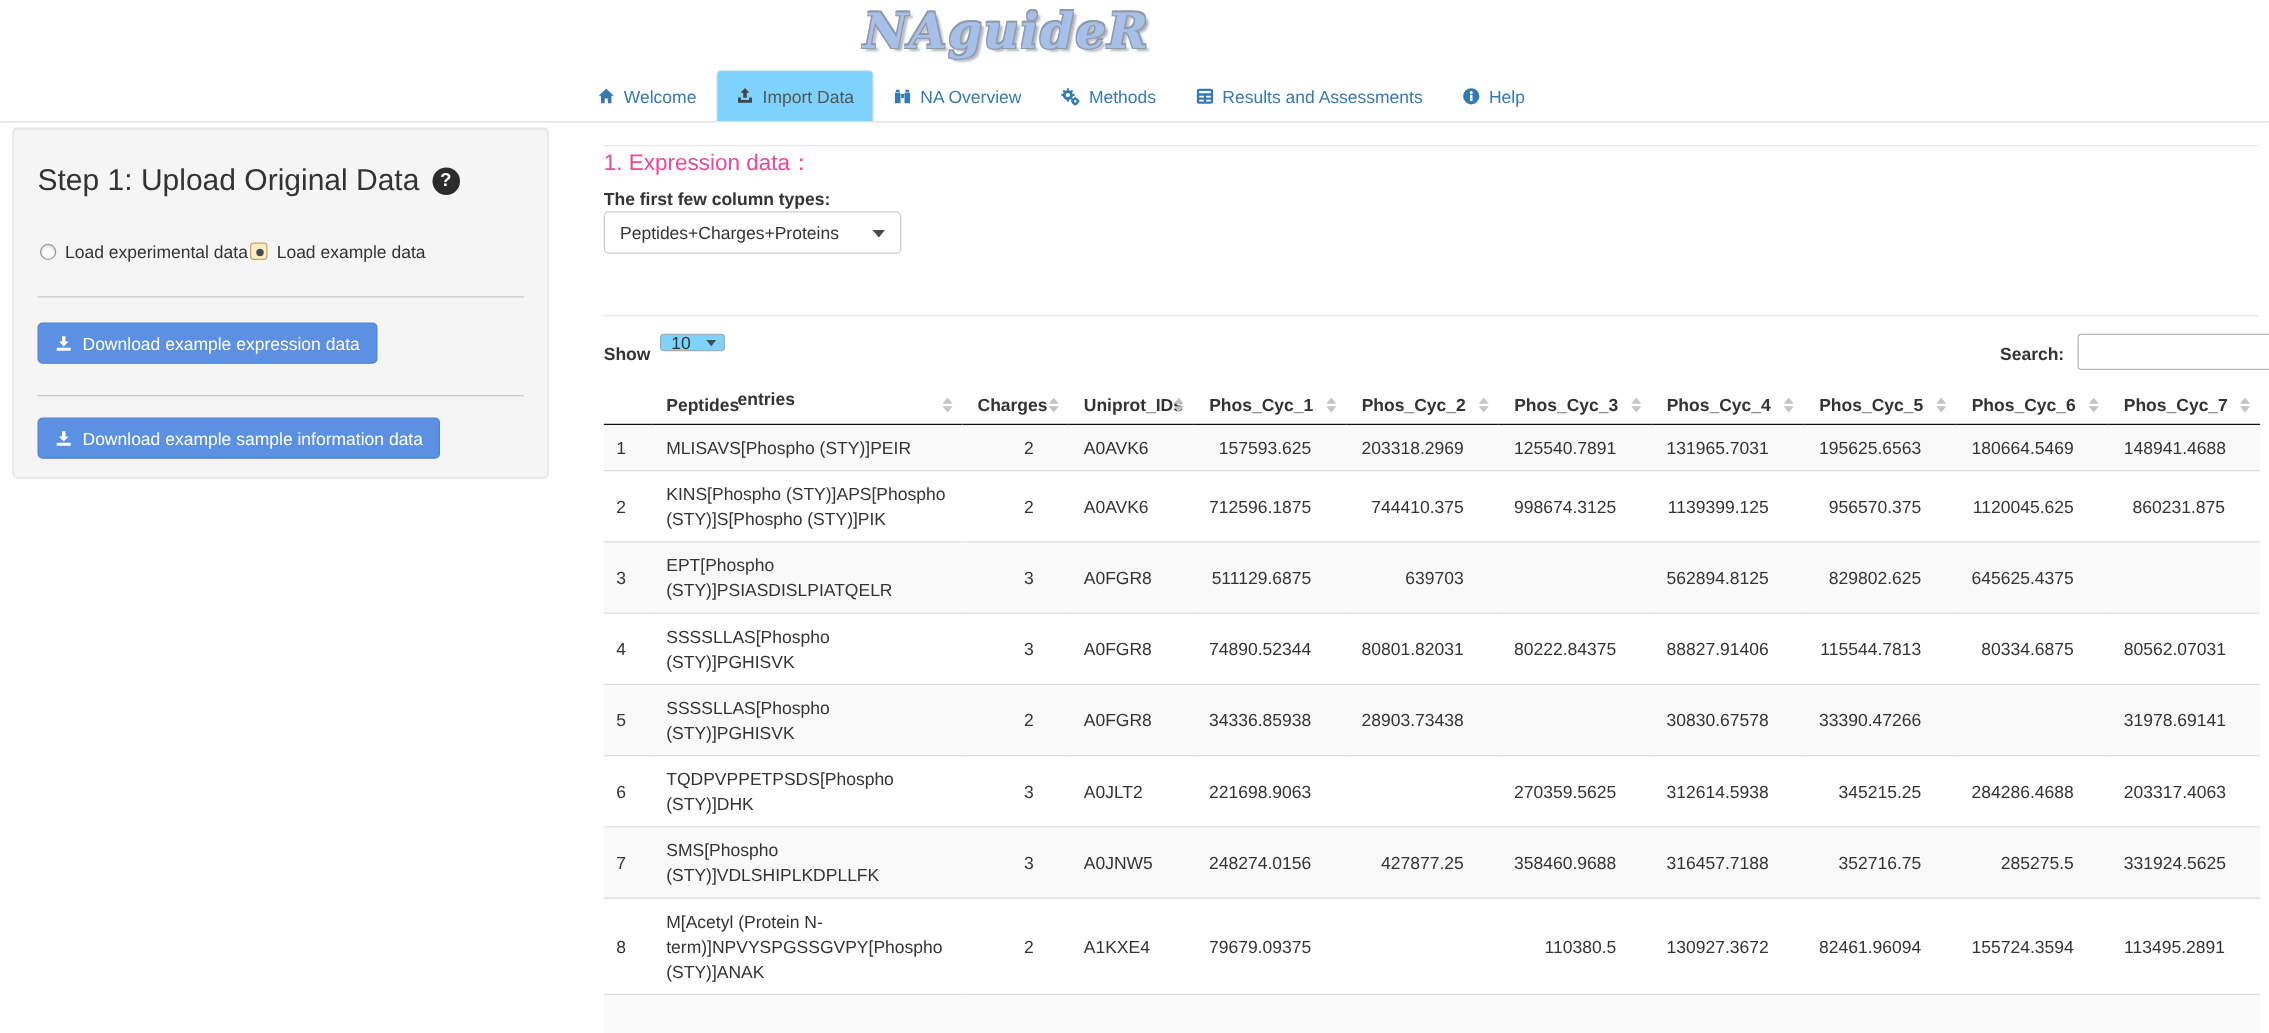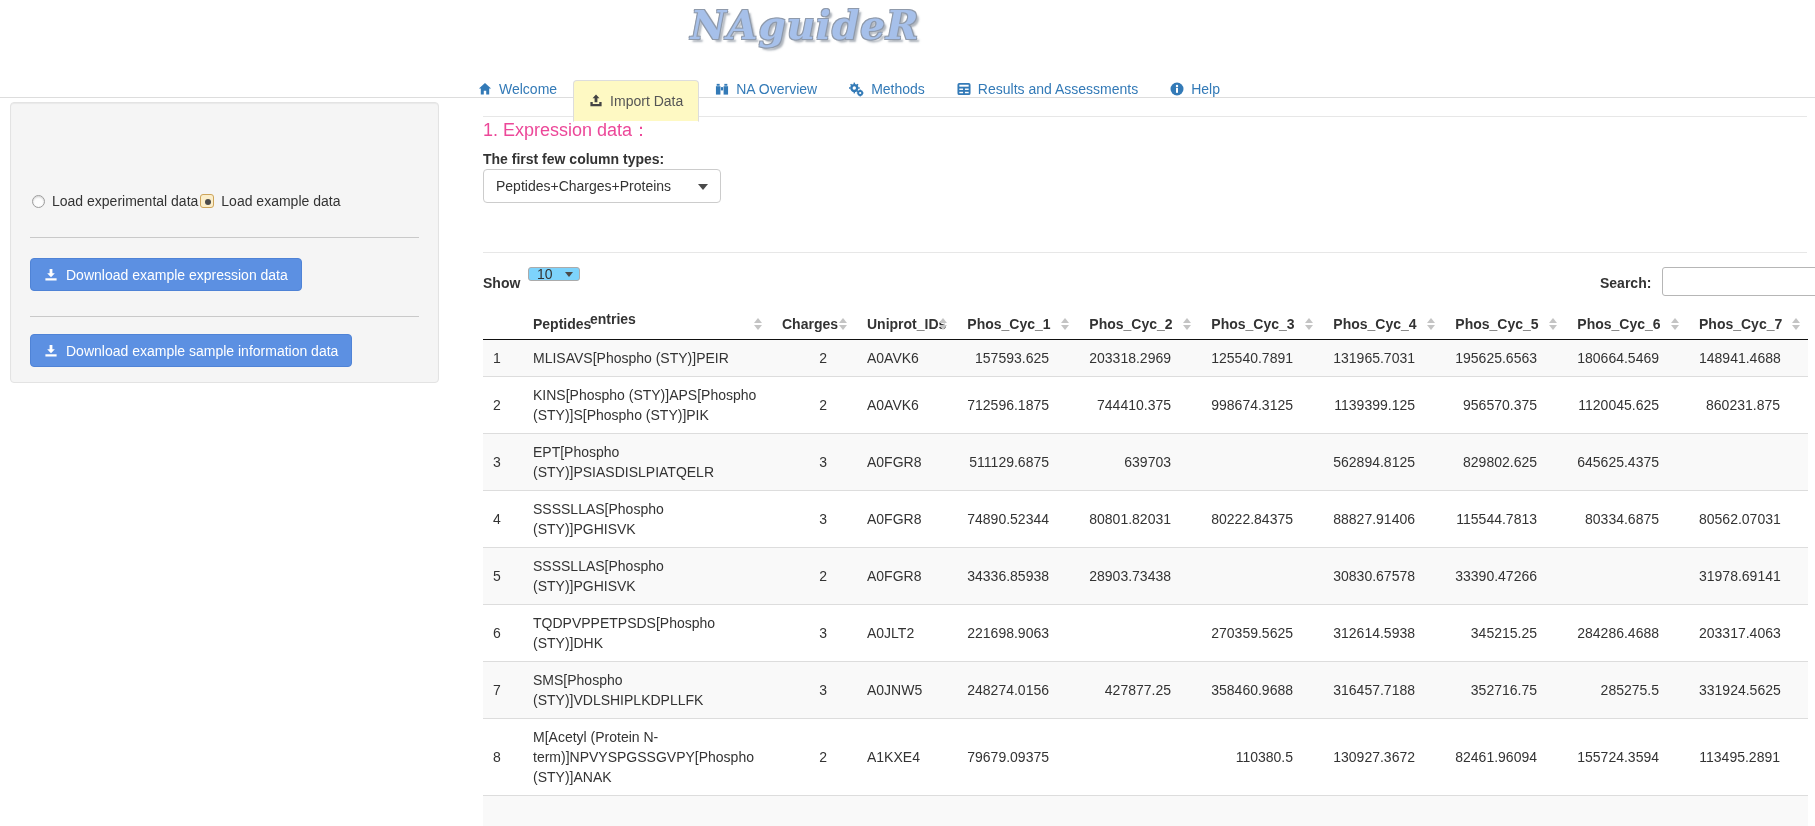--- a/index.html
+++ b/index.html
@@ -12,22 +12,22 @@
     font-family:"DejaVu Serif","Liberation Serif",serif; font-style:italic; font-weight:bold;
     font-size:39px; letter-spacing:1px; color:#a6c0ea;
     text-shadow:-1px -1px 0 #8f9aab, 1px -1px 0 #8f9aab, -1px 1px 0 #8f9aab, 1px 1px 0 #8f9aab, 3px 3px 2px rgba(110,120,135,.55); }
 
   
   #navline { left:0; top:97px; width:1815px; border-top:1px solid #ddd; z-index:1; }
   #nav { left:462px; top:56px; display:flex; z-index:2; }
   .nav-item { display:flex; align-items:center; gap:7px; padding:10px 15px; line-height:20px;
     color:#337ab7; cursor:pointer; border:1px solid transparent; }
   .nav-item svg { display:block; }
-  .nav-item.active { background:#fef9c3; border:1px solid #ddd; border-bottom-color:#fff;
-    border-radius:4px 4px 0 0; color:#555; height:42px;margin-top:24px; }
+  .nav-item.active { background:#7dd3fc; border:1px solid #ddd; border-bottom-color:#fff;
+    border-radius:4px 4px 0 0; color:#555; height:42px; }
   .nav-item.active svg { color:#444; }
 
   
   #well { left:10px; top:102px; width:429px; height:281px; background:#f5f5f5;
     border:1px solid #e3e3e3; border-radius:4px; box-shadow:inset 0 1px 1px rgba(0,0,0,.05); }
   #step-title { left:19px; top:28px; font-size:24px; color:#333; display:flex; align-items:center; gap:10px; white-space:nowrap; }
   .qicon { width:22px; height:22px; border-radius:50%; background:#2b2b2b; position:relative; flex:0 0 auto; cursor:pointer; }
   .qicon::after { content:"?"; position:absolute; left:0; top:0; width:22px; height:22px;
     color:#f5f5f5; font-weight:bold; font-size:15px; line-height:22px; text-align:center; }
   #radio-row { left:21px; top:90px; display:flex; align-items:center; gap:2px; }
@@ -146,20 +146,24 @@
     <svg width="14" height="14" viewBox="0 0 14 14">
         <circle cx="7" cy="7" r="6.5" fill="currentColor"></circle>
         <circle cx="7" cy="3.9" r="1.2" fill="#fff"></circle>
         <rect x="6" y="5.8" width="2" height="5" fill="#fff"></rect>
       </svg>
     <span>Help</span>
   </div>
 </div>
 
 <div id="well" class="abs">
+  <div id="step-title" class="abs">
+    <span>Step 1: Upload Original Data</span>
+    <span class="qicon"></span>
+  </div>
   <div id="radio-row" class="abs">
     <span class="radio-opt">
       <span class="rdot"></span>
       <span>Load experimental data</span>
     </span>
     <span class="radio-opt">
       <span class="rchk"></span>
       <span>Load example data</span>
     </span>
   </div>

